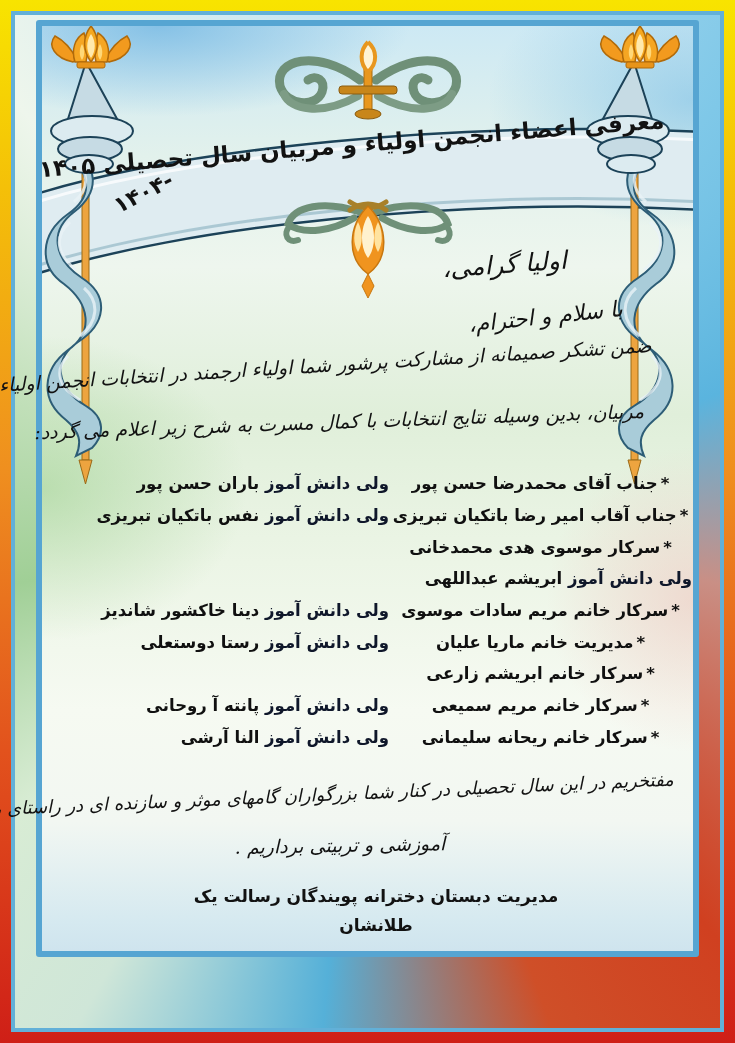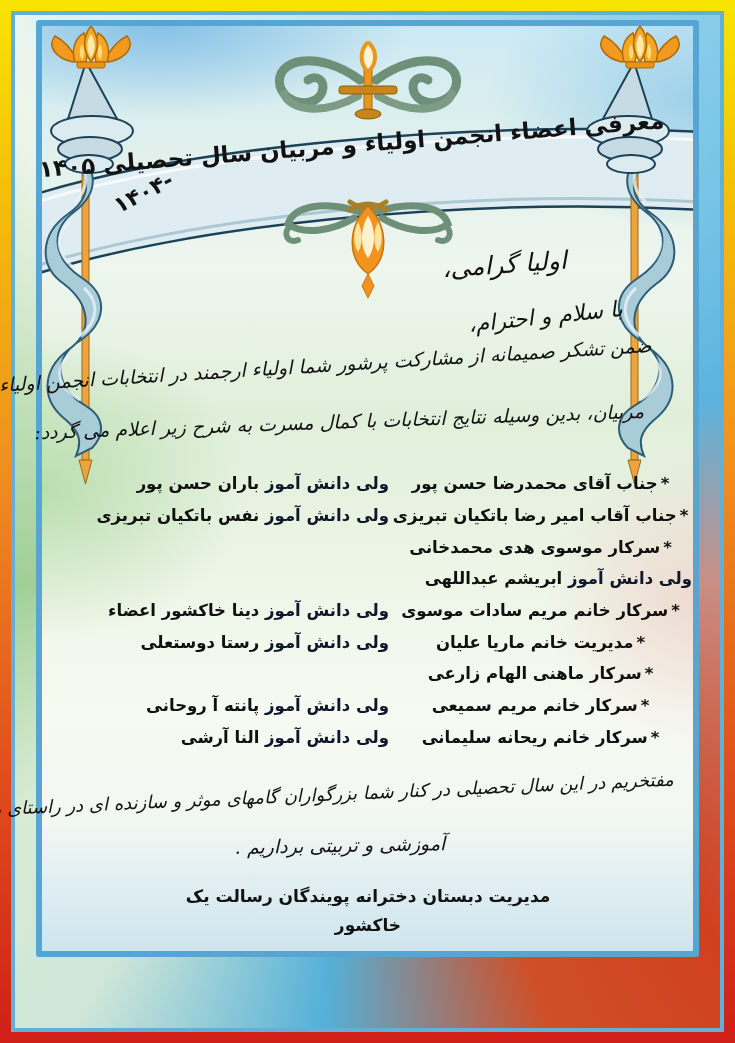--- a/index.html
+++ b/index.html
@@ -32,21 +32,21 @@
   .body1{left:60px;top:352px;width:592px;text-align:right;font-size:19px;transform:rotate(-3.5deg);}
   .body2{left:62px;top:410px;width:582px;text-align:right;font-size:19px;transform:rotate(-2deg);}
   .names{position:absolute;left:80px;top:468px;width:612px;direction:rtl;}
   .row{display:flex;height:31.7px;align-items:center;font-size:16.5px;font-weight:700;color:#101010;}
   .cell-member{width:49.5%;text-align:center;white-space:nowrap;}
   .cell-student{width:50.5%;text-align:right;white-space:nowrap;}
   .lbl{color:#0f172a;}
   .marker{padding-left:3px;}
   .closing1{left:58px;top:782px;width:616px;text-align:center;font-size:18px;transform:rotate(-2.5deg);}
   .closing2{left:150px;top:834px;width:380px;text-align:center;font-size:19px;transform:rotate(-1deg);}
-  .sig{left:138px;width:460px;text-align:center;font-size:17px;font-weight:700;}
+  .sig{left:146px;width:460px;text-align:center;font-size:17px;font-weight:700;}
   .sig1{top:886px;} .sig2{top:915px;}
 </style>
 </head>
 <body>
 
 <div class="page">
   <div class="border-outer"></div>
   <div class="frame-line-outer"></div>
   <div class="band-ring"></div>
   <div class="content"></div>
@@ -159,37 +159,37 @@
       <div class="cell-student"><span class="lbl">ولی دانش آموز</span> <span>نفس باتکیان تبریزی</span></div>
     </div>
     <div class="row">
       <div class="cell-member"><span class="marker">*</span><span>سرکار موسوی هدی محمدخانی</span></div>
     </div>
     <div class="row">
       <div class="cell-student"><span class="lbl">ولی دانش آموز</span> <span>ابریشم عبداللهی</span></div>
     </div>
     <div class="row">
       <div class="cell-member"><span class="marker">*</span><span>سرکار خانم مریم سادات موسوی</span></div>
-      <div class="cell-student"><span class="lbl">ولی دانش آموز</span> <span>دینا خاکشور اعضاء</span></div>
+      <div class="cell-student"><span class="lbl">ولی دانش آموز</span> <span>دینا خاکشور شاندیز</span></div>
     </div>
     <div class="row">
       <div class="cell-member"><span class="marker">*</span><span>مدیریت خانم ماریا علیان</span></div>
       <div class="cell-student"><span class="lbl">ولی دانش آموز</span> <span>رستا دوستعلی</span></div>
     </div>
     <div class="row">
-      <div class="cell-member"><span class="marker">*</span><span>سرکار ماهنی الهام زارعی</span></div>
+      <div class="cell-member"><span class="marker">*</span><span>سرکار خانم ابریشم زارعی</span></div>
     </div>
     <div class="row">
       <div class="cell-member"><span class="marker">*</span><span>سرکار خانم مریم سمیعی</span></div>
       <div class="cell-student"><span class="lbl">ولی دانش آموز</span> <span>پانته آ روحانی</span></div>
     </div>
     <div class="row">
       <div class="cell-member"><span class="marker">*</span><span>سرکار خانم ریحانه سلیمانی</span></div>
       <div class="cell-student"><span class="lbl">ولی دانش آموز</span> <span>النا آرشی</span></div>
     </div>
   </div>
 
   <div class="abs callig closing1">مفتخریم در این سال تحصیلی در کنار شما بزرگواران گامهای موثر و سازنده ای در راستای بهبود اهداف</div>
   <div class="abs callig closing2">آموزشی و تربیتی برداریم .</div>
 
   <div class="abs sig sig1">مدیریت دبستان دخترانه پویندگان رسالت یک</div>
-  <div class="abs sig sig2">خاکشور</div>
+  <div class="abs sig sig2">طلانشان</div>
 </div>
 
 </body></html>

